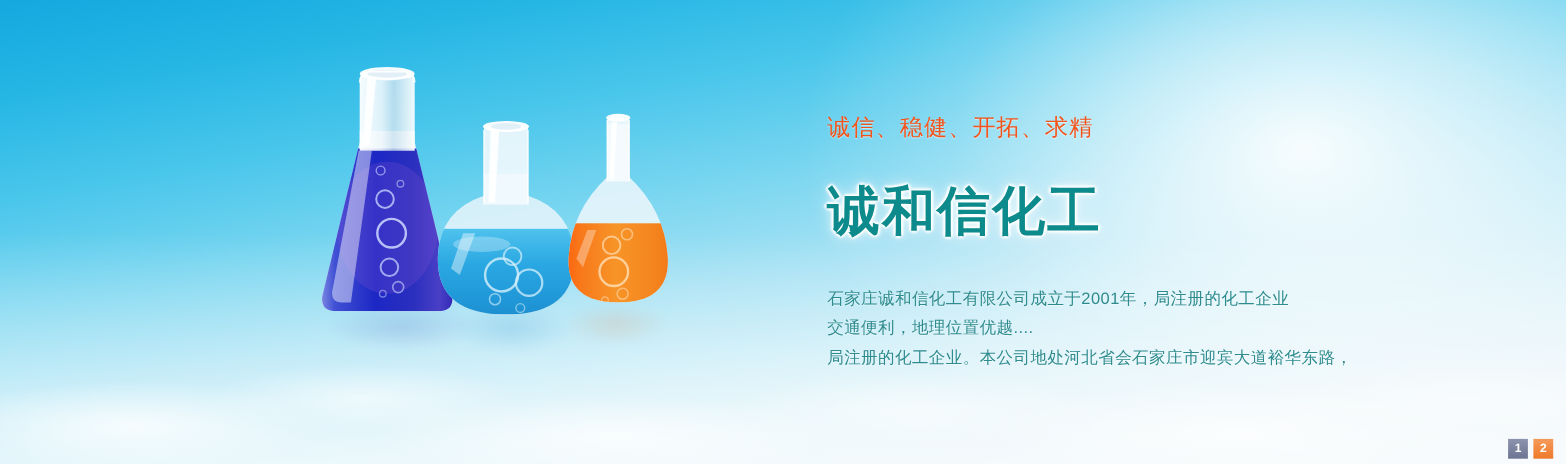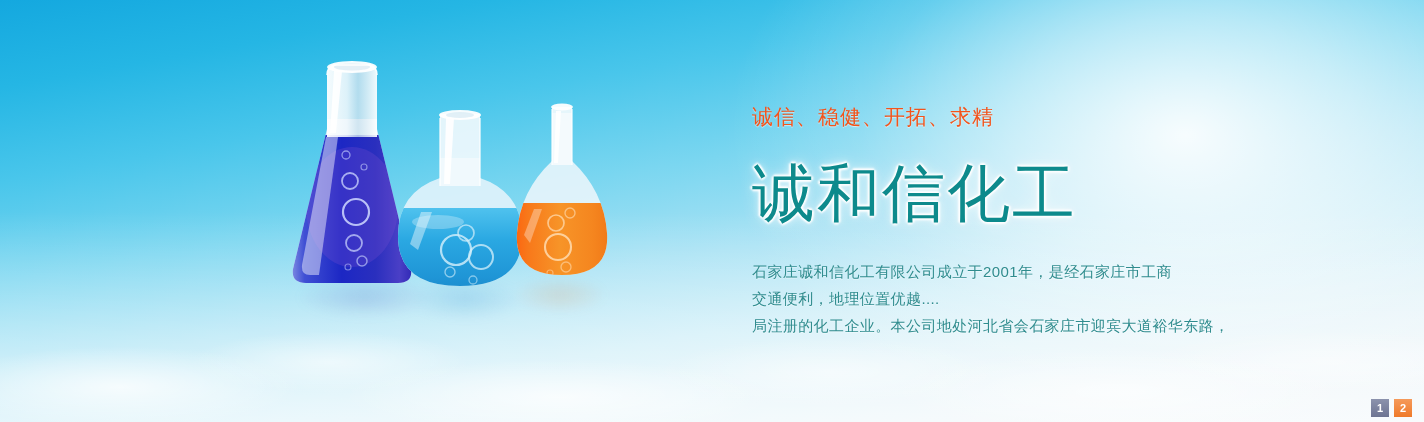--- a/index.html
+++ b/index.html
@@ -85,24 +85,24 @@
     font-size: 21px;
     line-height: 26px;
     letter-spacing: 1px;
     color: #f2541c;
     font-weight: 400;
     text-shadow: 0 1px 1px rgba(255,255,255,0.6);
   }
 
   .title {
     margin: 26px 0 0 0;
-    font-size: 63px;
+    font-size: 48px;
     line-height: 74px;
     letter-spacing: 2px;
-    font-weight: 400;
+    font-weight: 700;
     color: #0d8a8c;
     -webkit-text-stroke: 1px rgba(255,255,255,0.0);
     text-shadow:
        2px 0 2px rgba(255,255,255,0.95),
       -2px 0 2px rgba(255,255,255,0.95),
        0 2px 2px rgba(255,255,255,0.95),
        0 -2px 2px rgba(255,255,255,0.95),
        0 0 9px rgba(255,255,255,0.85),
        0 0 18px rgba(255,255,255,0.6);
   }
@@ -266,21 +266,21 @@
       <path d="M48 16 L53 16 L50 68 L46 68 Z" fill="#ffffff" opacity="0.9"></path>
       <ellipse cx="54" cy="12" rx="11" ry="3.5" fill="#ffffff" opacity="0.95"></ellipse>
       <path d="M44 14 L44 70 M64 14 L64 70" stroke="#ffffff" stroke-width="1.3" opacity="0.85" fill="none"></path>
     </svg>
   </div>
 
   <div class="copy">
     <p class="slogan">诚信、稳健、开拓、求精</p>
     <h1 class="title">诚和信化工</h1>
     <p class="desc">
-      <span class="desc-line">石家庄诚和信化工有限公司成立于2001年，是经石家庄市工商</span>
+      <span class="desc-line">石家庄诚和信化工有限公司成立于2001年，局注册的化工企业</span>
       <span class="desc-line">交通便利，地理位置优越....</span>
       <span class="desc-line">局注册的化工企业。本公司地处河北省会石家庄市迎宾大道裕华东路，</span>
     </p>
   </div>
 
   <div class="pager">
     <button class="pager-btn inactive">1</button>
     <button class="pager-btn active">2</button>
   </div>
 

